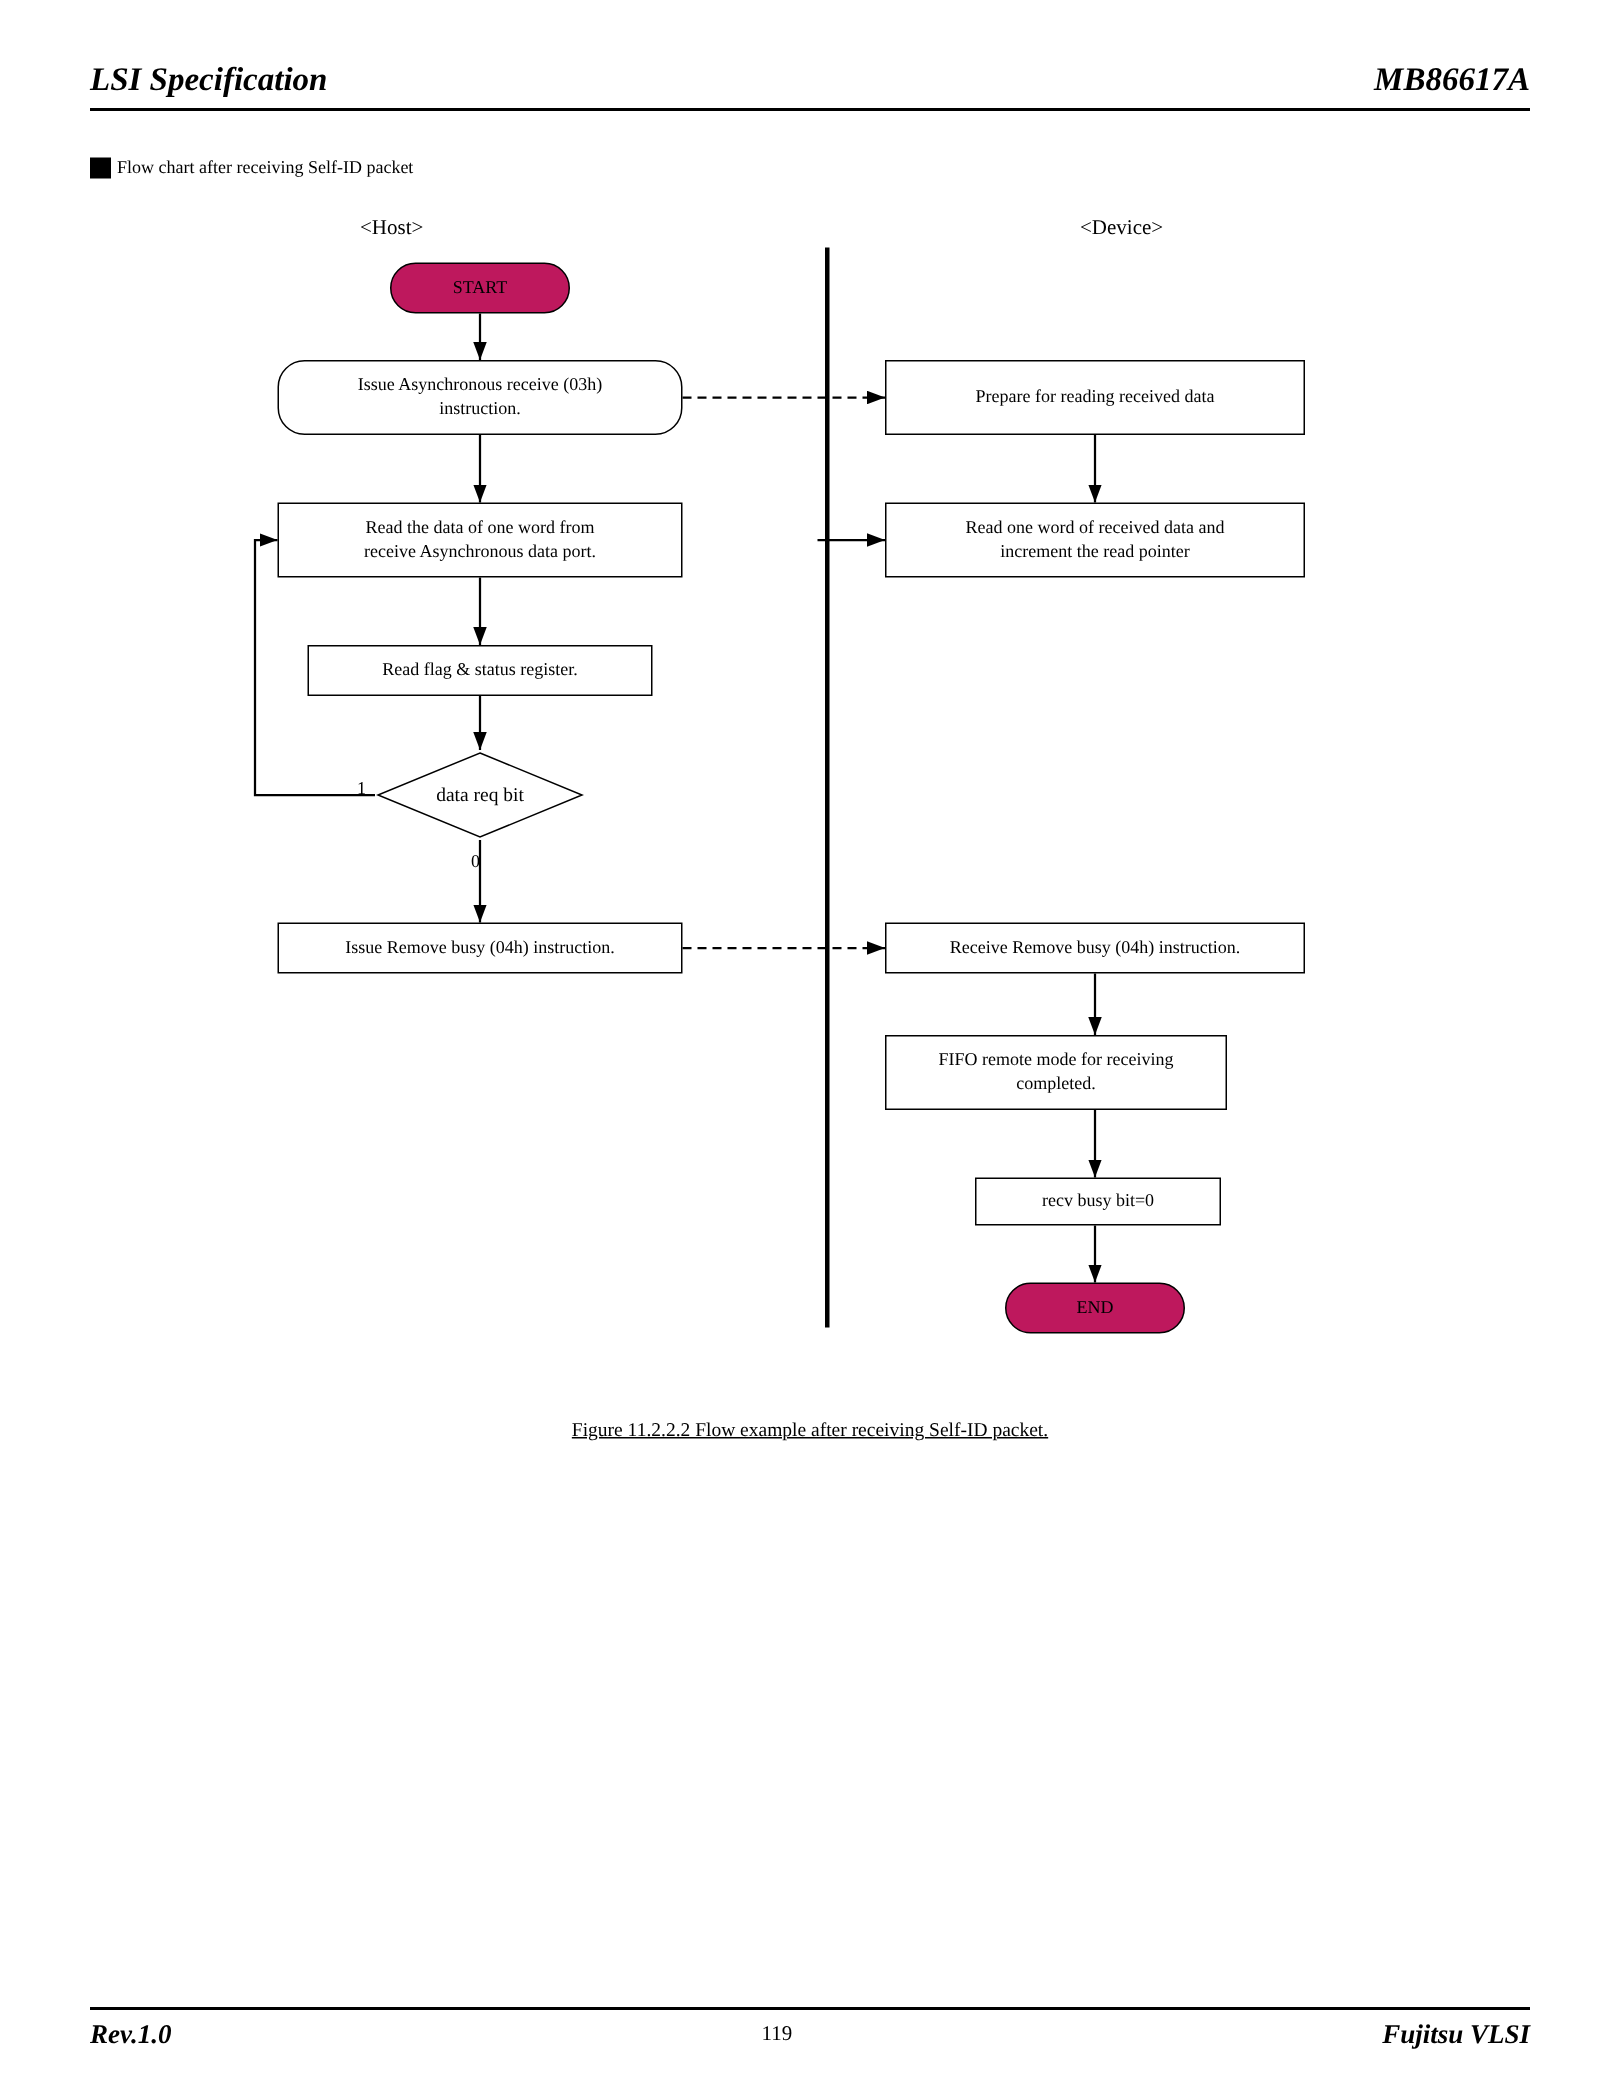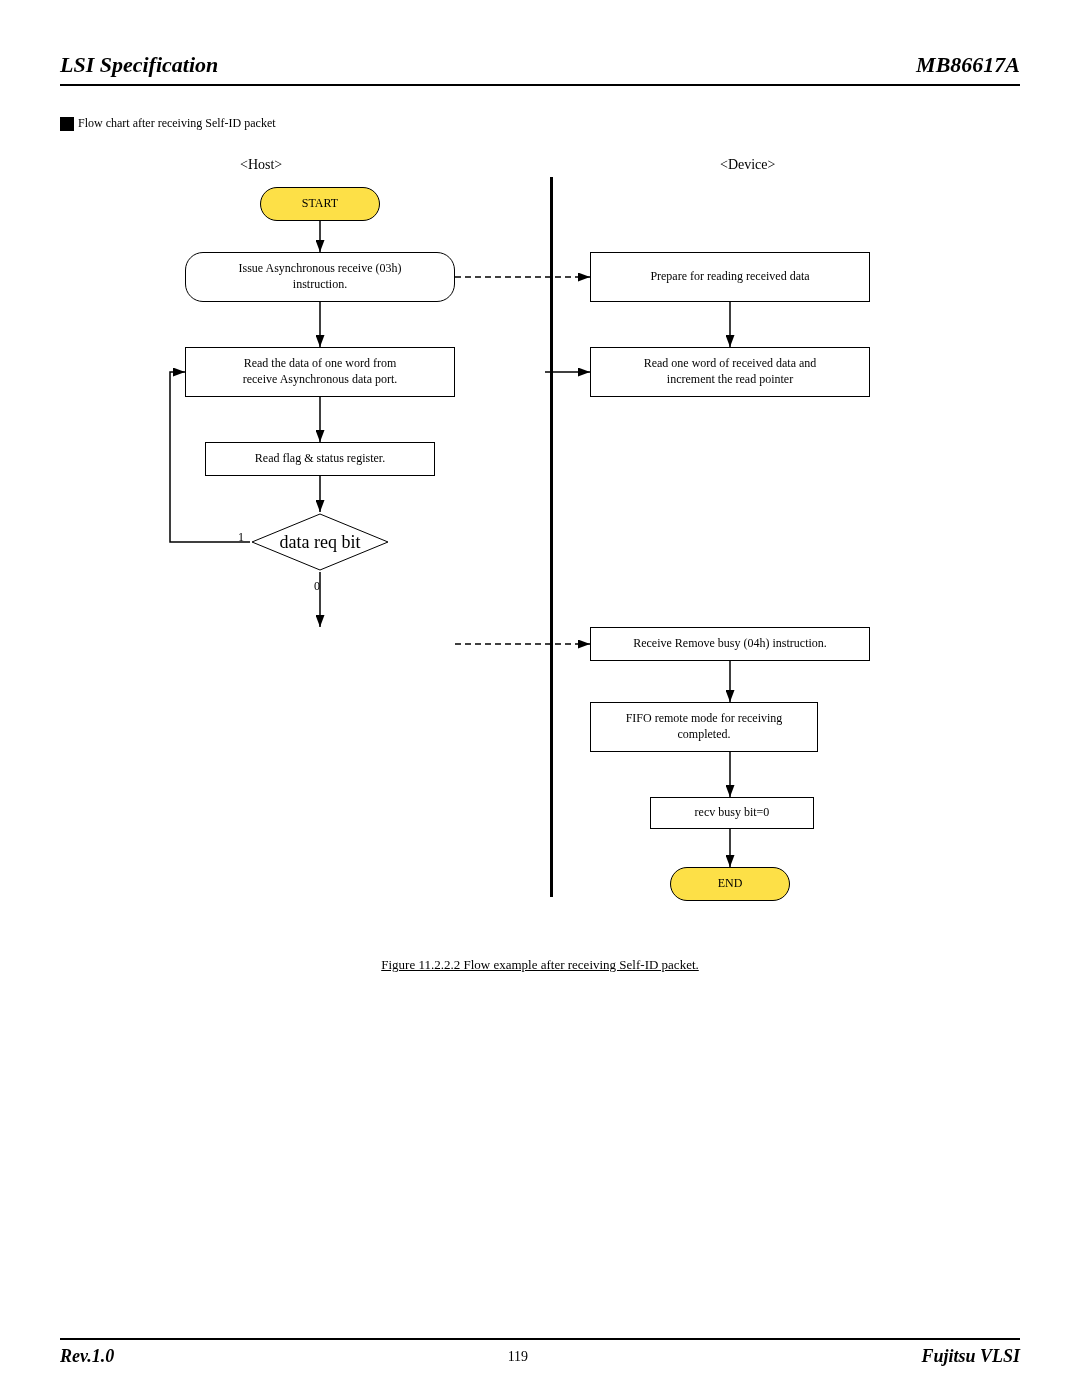--- a/index.html
+++ b/index.html
@@ -7,21 +7,21 @@
       width: 1080px;
       min-height: 1397px;
       background: #fff;
       font-family: 'Times New Roman', Times, serif;
       position: relative;
     }
 
     .page {
       width: 1080px;
       min-height: 1397px;
-      padding: 52px 60px;
+      padding: 40px 60px;
       position: relative;
     }
 
     
     .header {
       display: flex;
       justify-content: space-between;
       align-items: center;
       border-bottom: 2px solid #000;
       padding-bottom: 6px;
@@ -93,40 +93,40 @@
     }
 
     .fc-rect {
       border: 1px solid #000;
       background: #fff;
     }
 
     .fc-rounded {
       border: 1px solid #000;
       border-radius: 20px;
-      background: #fde047;
+      background: #be185d;
     }
 
     .fc-diamond {
       width: 140px;
       height: 60px;
       background: #fff;
       position: absolute;
       display: flex;
       align-items: center;
       justify-content: center;
     }
     .fc-diamond svg {
       position: absolute;
       top: 0; left: 0;
     }
     .fc-diamond-text {
       position: relative;
       z-index: 2;
-      font-size: 18px;
+      font-size: 13px;
       text-align: center;
     }
 
     
     .arrows-svg {
       position: absolute;
       top: 0; left: 0;
       width: 100%;
       height: 100%;
       pointer-events: none;
@@ -217,20 +217,23 @@
       <svg width="140" height="60" viewBox="0 0 140 60">
         <polygon points="70,2 138,30 70,58 2,30" fill="white" stroke="black" stroke-width="1"></polygon>
       </svg>
       <span class="fc-diamond-text">data req bit</span>
     </div>
 
     <div style="position:absolute; left:148px; top:373px; font-size:12px;">1</div>
 
     <div style="position:absolute; left:224px; top:422px; font-size:12px;">0</div>
 
+    <div class="fc-shape fc-rect" style="left:95px; top:470px; width:270px; height:34px;">
+      <span>Issue Remove busy (04h) instruction.</span>
+    </div>
 
     <div class="fc-shape fc-rect" style="left:500px; top:470px; width:280px; height:34px;">
       <span>Receive Remove busy (04h) instruction.</span>
     </div>
 
     <div class="fc-shape fc-rect" style="left:500px; top:545px; width:228px; height:50px;">
       <span>FIFO remote mode for receiving<br>completed.</span>
     </div>
 
     <div class="fc-shape fc-rect" style="left:560px; top:640px; width:164px; height:32px;">

